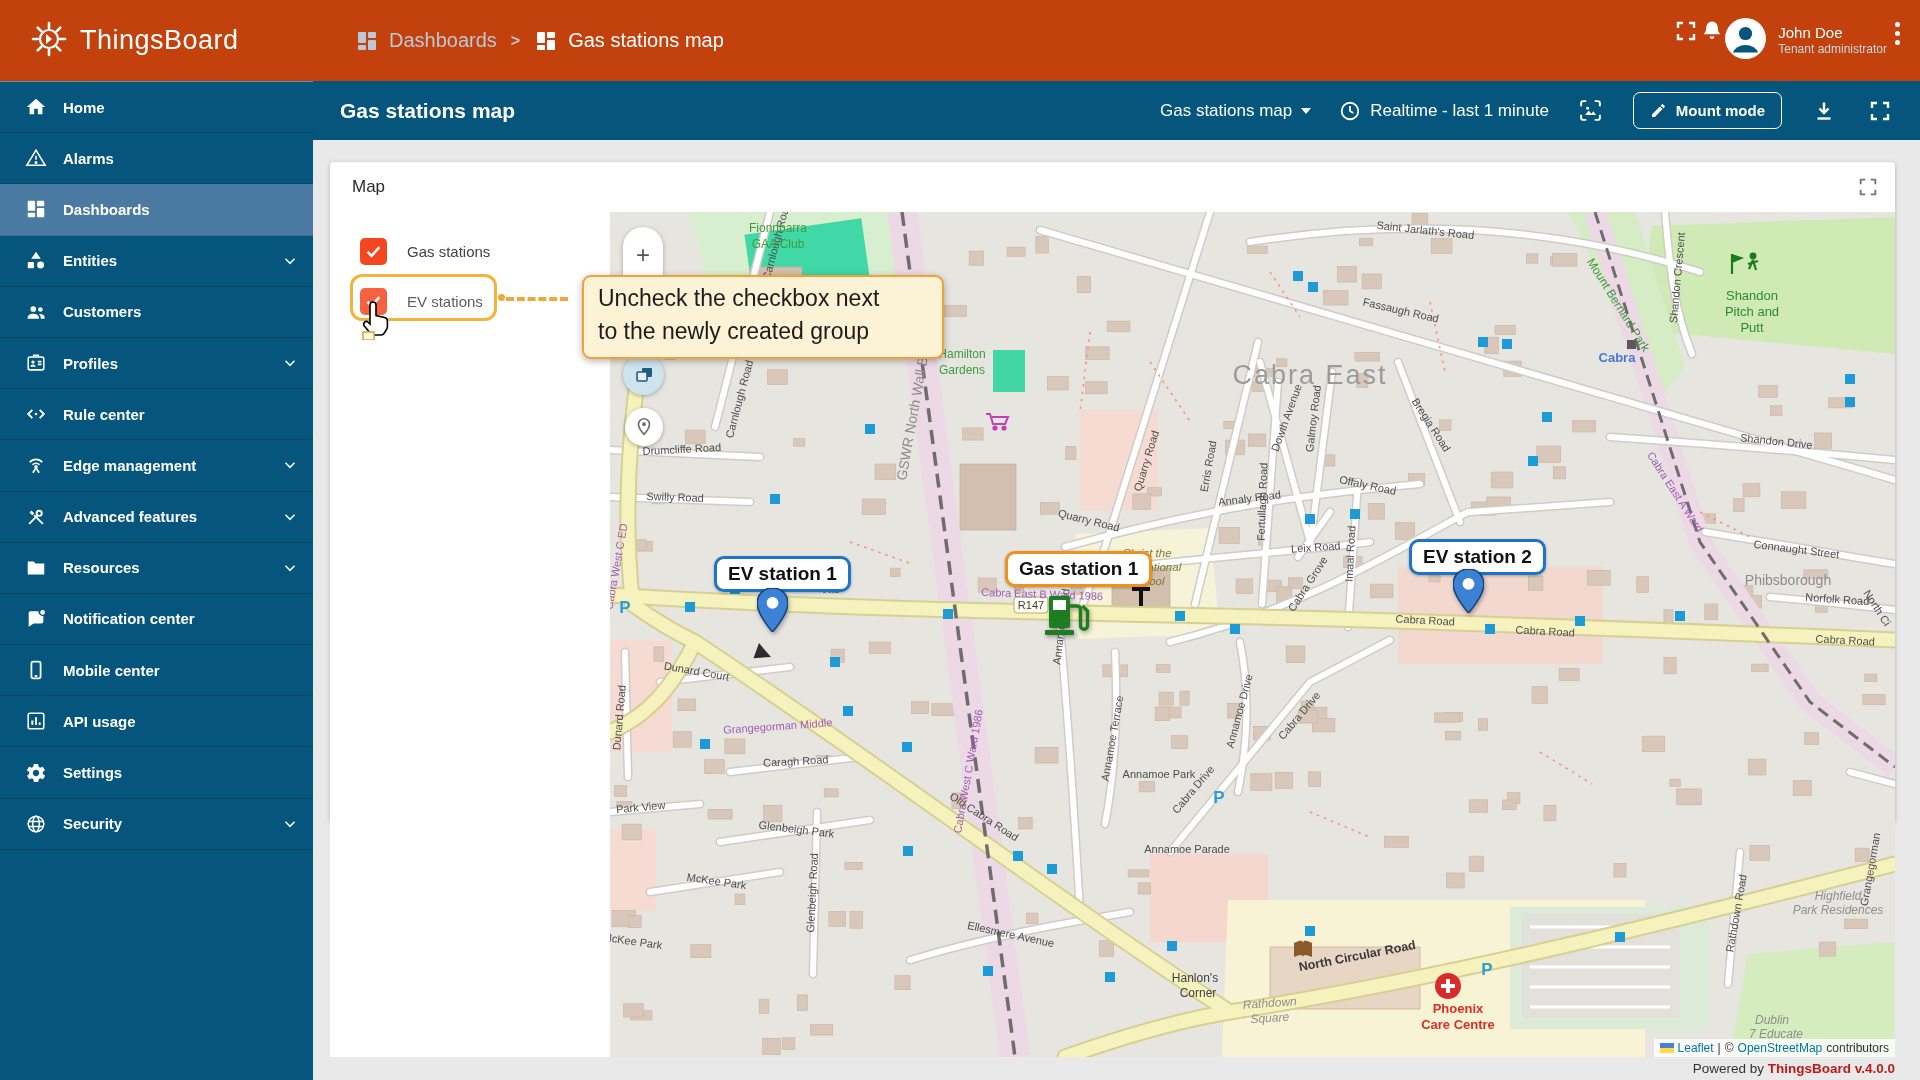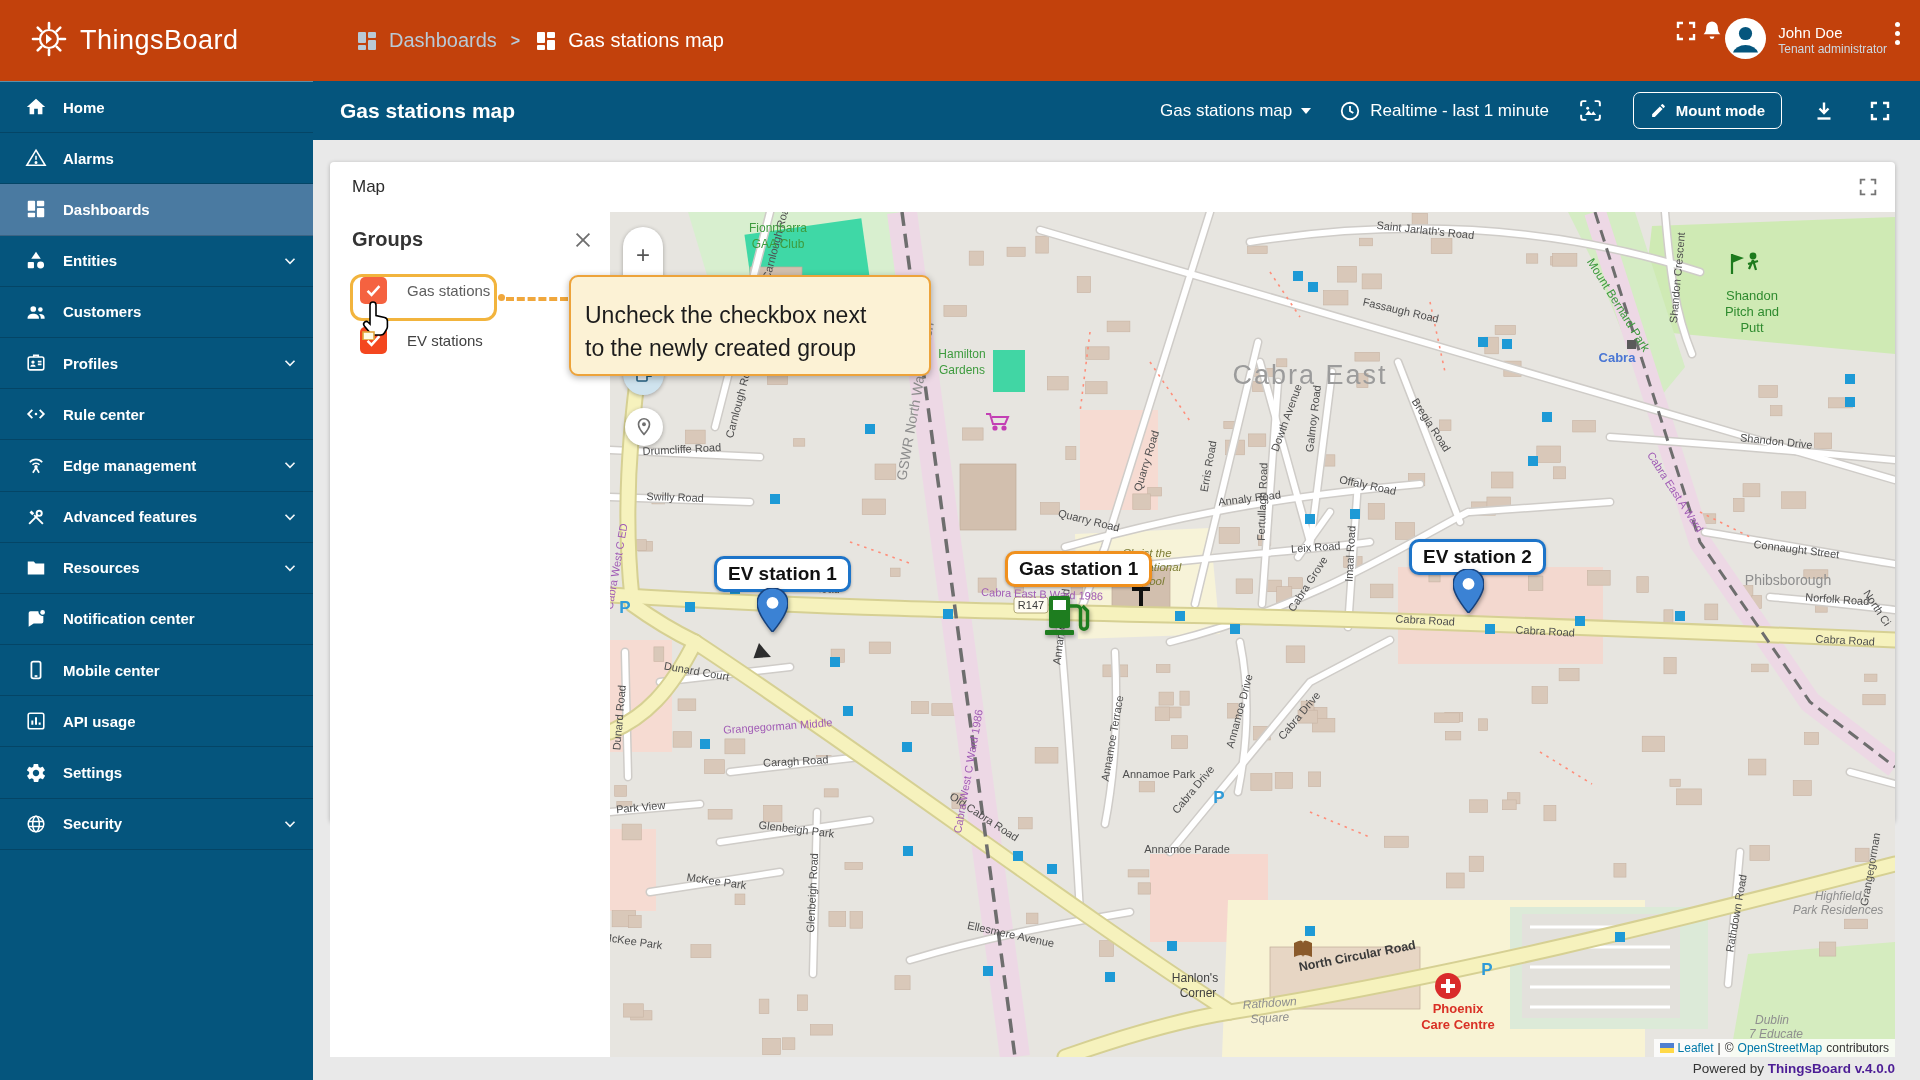--- a/index.html
+++ b/index.html
@@ -93,26 +93,26 @@
   .attribution { position:absolute; right:0; bottom:0; background:rgba(255,255,255,.8); font-size:12px; color:#333; padding:2px 6px; display:flex; align-items:center; gap:4px; z-index:6;margin-left:20px; }
   .attribution .lnk { color:#0078a8; cursor:pointer; }
   .flag { width:14px; height:10px; display:inline-block; }
   .flag i { display:block; width:14px; height:5px; }
 
   
   .anno { position:absolute; inset:0; pointer-events:none; z-index:10; }
   .hl-ring { position:absolute; left:20px; top:62px; width:147px; height:47px; border:3px solid #f2b43d; border-radius:12px; background:rgba(255,255,255,.15); }
   .leader-dot { position:absolute; left:168px; top:82px; width:7px; height:7px; border-radius:50%; background:#f0a73c; }
   .leader { position:absolute; left:176px; top:84.5px; width:62px; border-top:4px dashed #f0a73c; }
-  .tooltip { position:absolute; left:239px; top:63px; width:362px; background:#fcf2d5; border:2.5px solid #eda33a; border-radius:9px; padding:22px 14px 9px; box-shadow:0 2px 7px rgba(0,0,0,.3); }
+  .tooltip { position:absolute; left:252px; top:63px; width:362px; background:#fcf2d5; border:2.5px solid #eda33a; border-radius:9px; padding:5px 14px 9px; box-shadow:0 2px 7px rgba(0,0,0,.3); }
   .tooltip div { font-size:23px; color:#1c1c1c; line-height:33px; }
   .cursor-hand { position:absolute; left:31px; top:88px; }
 
   .footer { position:absolute; right:25px; bottom:0; height:22px; line-height:21px; font-size:13.5px; color:#333; }
-  .footer .brand { color:#4c1d95; font-weight:bold; cursor:pointer; }
+  .footer .brand { color:#b91c1c; font-weight:bold; cursor:pointer; }
 </style>
 </head>
 <body>
 
 <div class="header">
   <div class="logo-block">
     <span>
       <svg width="42" height="42" viewBox="0 0 42 42" fill="none" stroke="#fff">
         <circle cx="21" cy="21" r="9" stroke-width="2.2"></circle>
         <g stroke-width="2.6" stroke-linecap="round">
@@ -399,28 +399,20 @@
       <span class="card-title">Map</span>
       <span class="card-fs">
         <svg width="22" height="22" viewBox="0 0 24 24" fill="none" stroke="#757575" stroke-width="2">
             <path d="M4 9 V4 h5 M15 4 h5 v5 M20 15 v5 h-5 M9 20 H4 v-5"></path>
           </svg>
       </span>
     </div>
     <div class="card-body">
 
       <div class="groups-panel">
-        <div class="groups-head">
-          <span class="groups-title">Groups</span>
-          <span class="groups-close">
-            <svg width="22" height="22" viewBox="0 0 24 24" stroke="#6f6f6f" stroke-width="2" fill="none">
-                <path d="M5 5 L19 19 M19 5 L5 19"></path>
-              </svg>
-          </span>
-        </div>
         <div id="group-rows">
             <div class="group-row">
               <span class="cbx">
                 <svg width="19" height="19" viewBox="0 0 24 24" fill="none" stroke="#fff" stroke-width="3.2">
                   <path d="M4.5 12.5 L9.5 17.5 L19.5 6.5"></path>
                 </svg>
               </span>
               <span class="group-label">Gas stations</span>
             </div>
             <div class="group-row">

